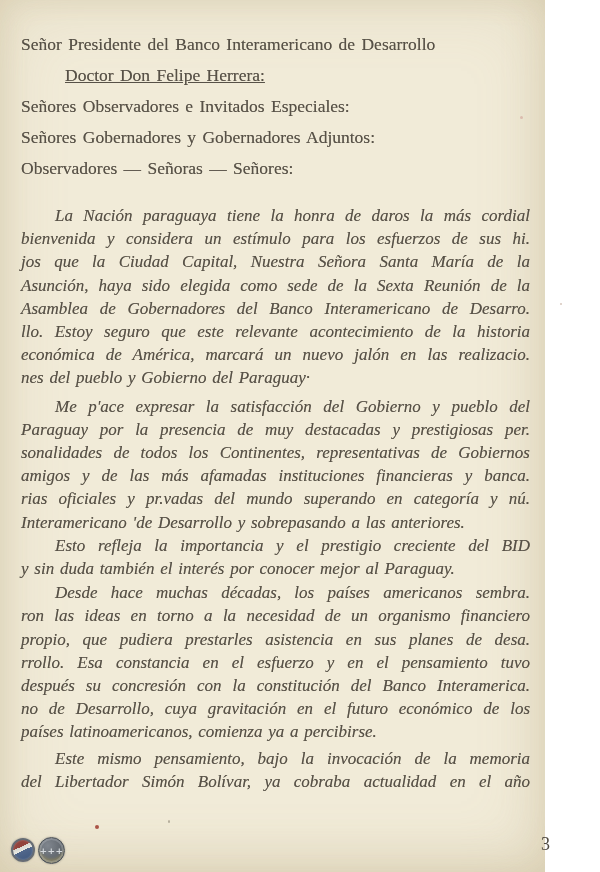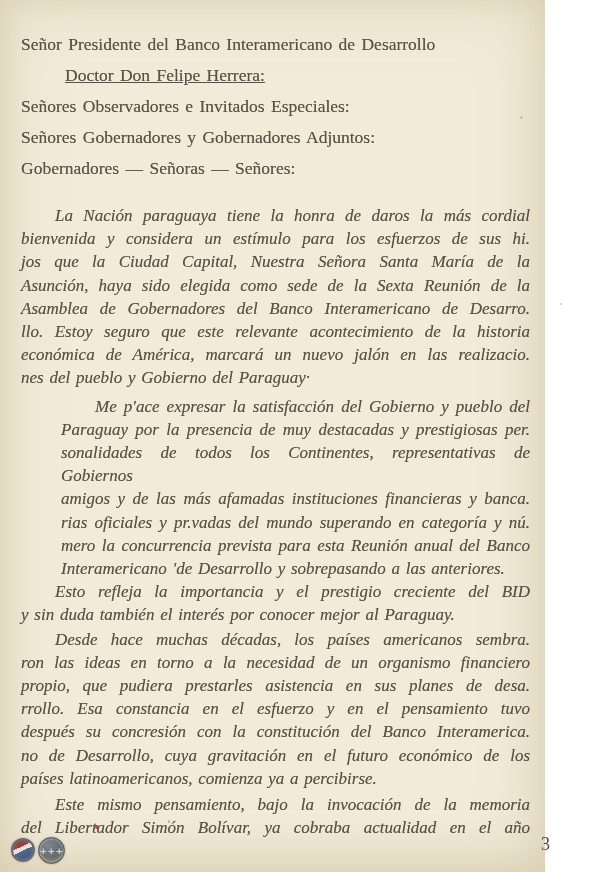--- a/index.html
+++ b/index.html
@@ -42,21 +42,21 @@
   .paragraph .line {
     line-height: 23.2px;
     text-align: justify;
     text-align-last: justify;
     font-style: italic;
   }
   .paragraph .line.first { text-indent: 34px; }
   .paragraph .line.last  { text-align: left; text-align-last: left; }
   .paragraph.justify-last .line.last { text-align: justify; text-align-last: justify; }
   .p1 { margin-top: 20px; }
-  .p2 { margin-top: 5px; margin-left: 40px; }
+  .p2 { margin-top: 5px; }
   .p3 { margin-top: 0; }
   .p4 { margin-top: 1px; }
   .p5 { margin-top: 3px; }
   .page-number {
     position: absolute;
     left: 541px; top: 834px;
     font-size: 18px;
     color: #4f4a41;
   }
   .stamp {
@@ -100,41 +100,40 @@
 
 <div class="page">
 
   <div class="content">
 
     <div class="salutation">
         <div class="line first">Señor Presidente del Banco Interamericano de Desarrollo</div>
         <div class="line">Doctor Don Felipe Herrera:</div>
         <div class="line">Señores Observadores e Invitados Especiales:</div>
         <div class="line">Señores Gobernadores y Gobernadores Adjuntos:</div>
-        <div class="line last">Gobernadores — Señoras — Señores:</div>
+        <div class="line last">Observadores — Señoras — Señores:</div>
       </div>
 
     <div class="paragraph p1">
         <div class="line first">La Nación paraguaya tiene la honra de daros la más cordial</div>
         <div class="line">bienvenida y considera un estímulo para los esfuerzos de sus hi.</div>
         <div class="line">jos que la Ciudad Capital, Nuestra Señora Santa María de la</div>
         <div class="line">Asunción, haya sido elegida como sede de la Sexta Reunión de la</div>
         <div class="line">Asamblea de Gobernadores del Banco Interamericano de Desarro.</div>
         <div class="line">llo. Estoy seguro que este relevante acontecimiento de la historia</div>
         <div class="line">económica de América, marcará un nuevo jalón en las realizacio.</div>
         <div class="line last">nes del pueblo y Gobierno del Paraguay·</div>
       </div>
 
     <div class="paragraph p2">
         <div class="line first">Me p'ace expresar la satisfacción del Gobierno y pueblo del</div>
         <div class="line">Paraguay por la presencia de muy destacadas y prestigiosas per.</div>
         <div class="line">sonalidades de todos los Continentes, representativas de Gobiernos</div>
         <div class="line">amigos y de las más afamadas instituciones financieras y banca.</div>
         <div class="line">rias oficiales y pr.vadas del mundo superando en categoría y nú.</div>
-        <div class="line">mero la concurrencia prevista para esta Reunión anual del Banco</div>
         <div class="line last">Interamericano 'de Desarrollo y sobrepasando a las anteriores.</div>
       </div>
 
     <div class="paragraph p3">
         <div class="line first">Esto refleja la importancia y el prestigio creciente del BID</div>
         <div class="line last">y sin duda también el interés por conocer mejor al Paraguay.</div>
       </div>
 
     <div class="paragraph p4">
         <div class="line first">Desde hace muchas décadas, los países americanos sembra.</div>

